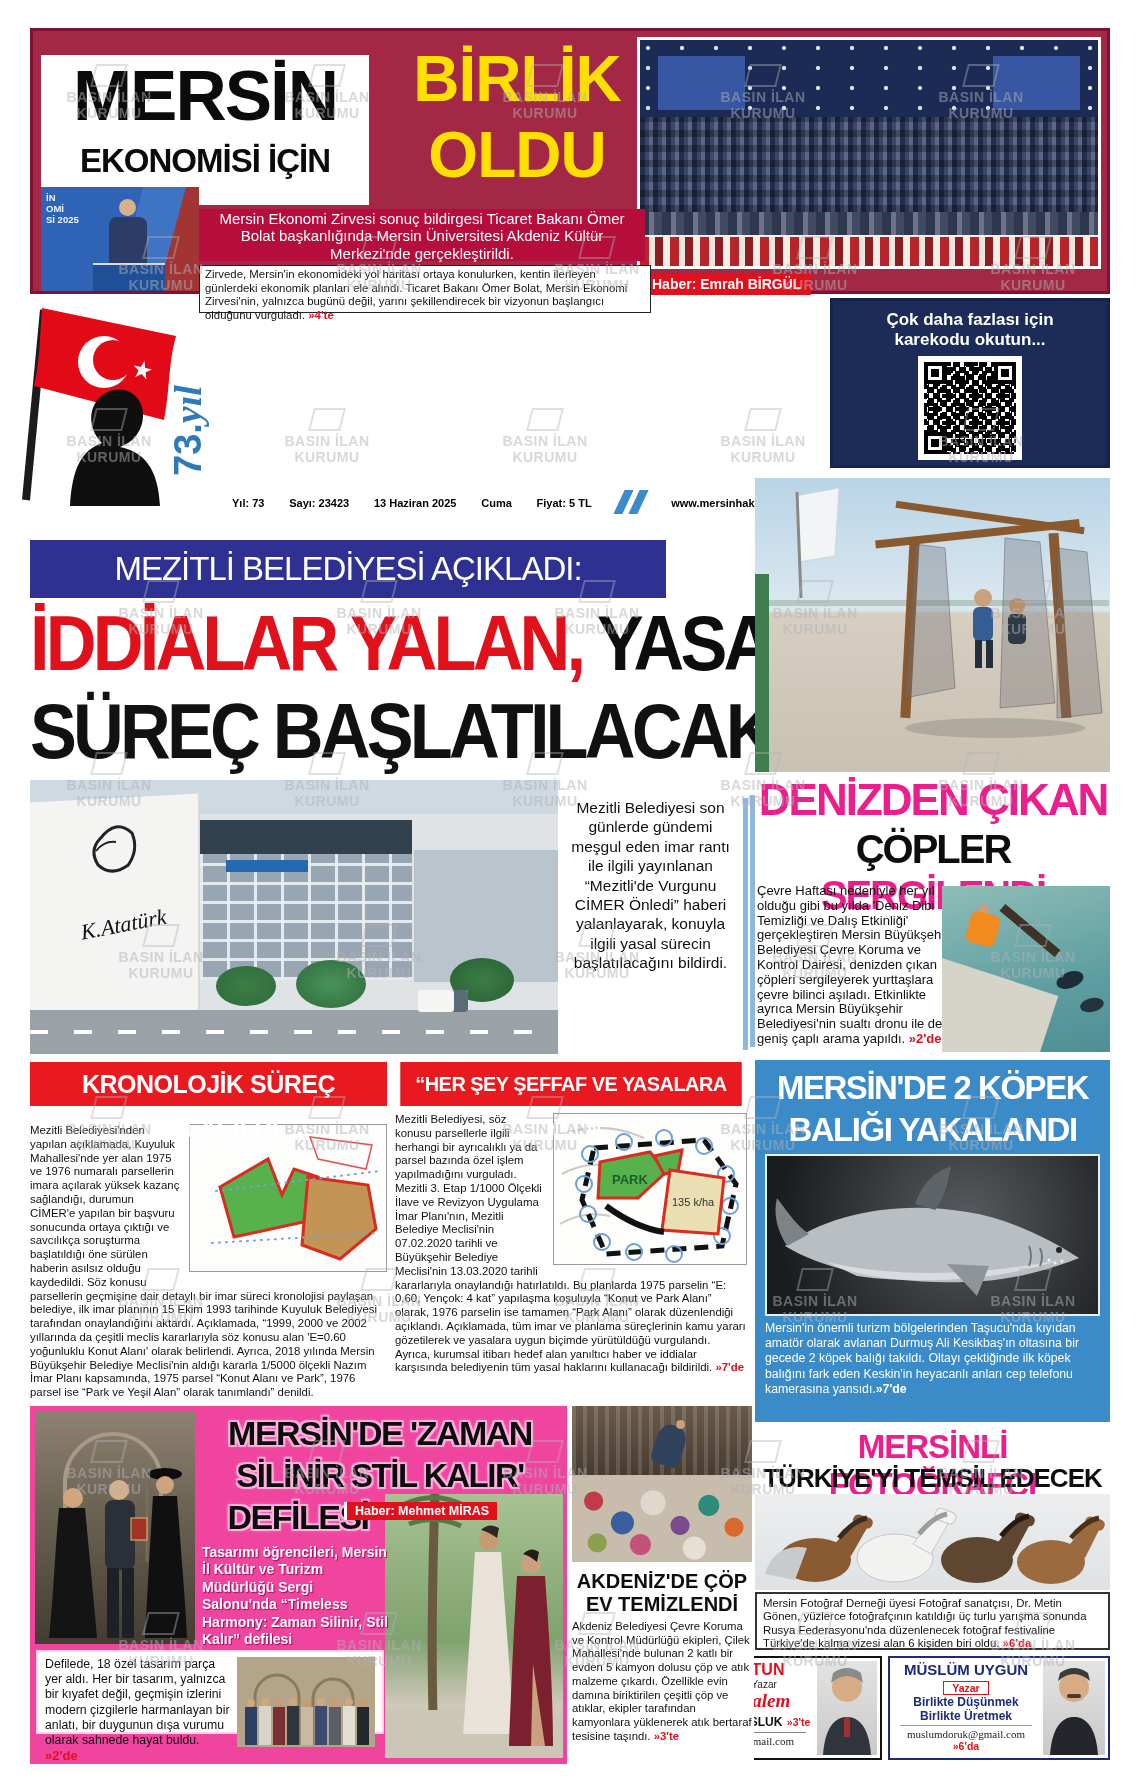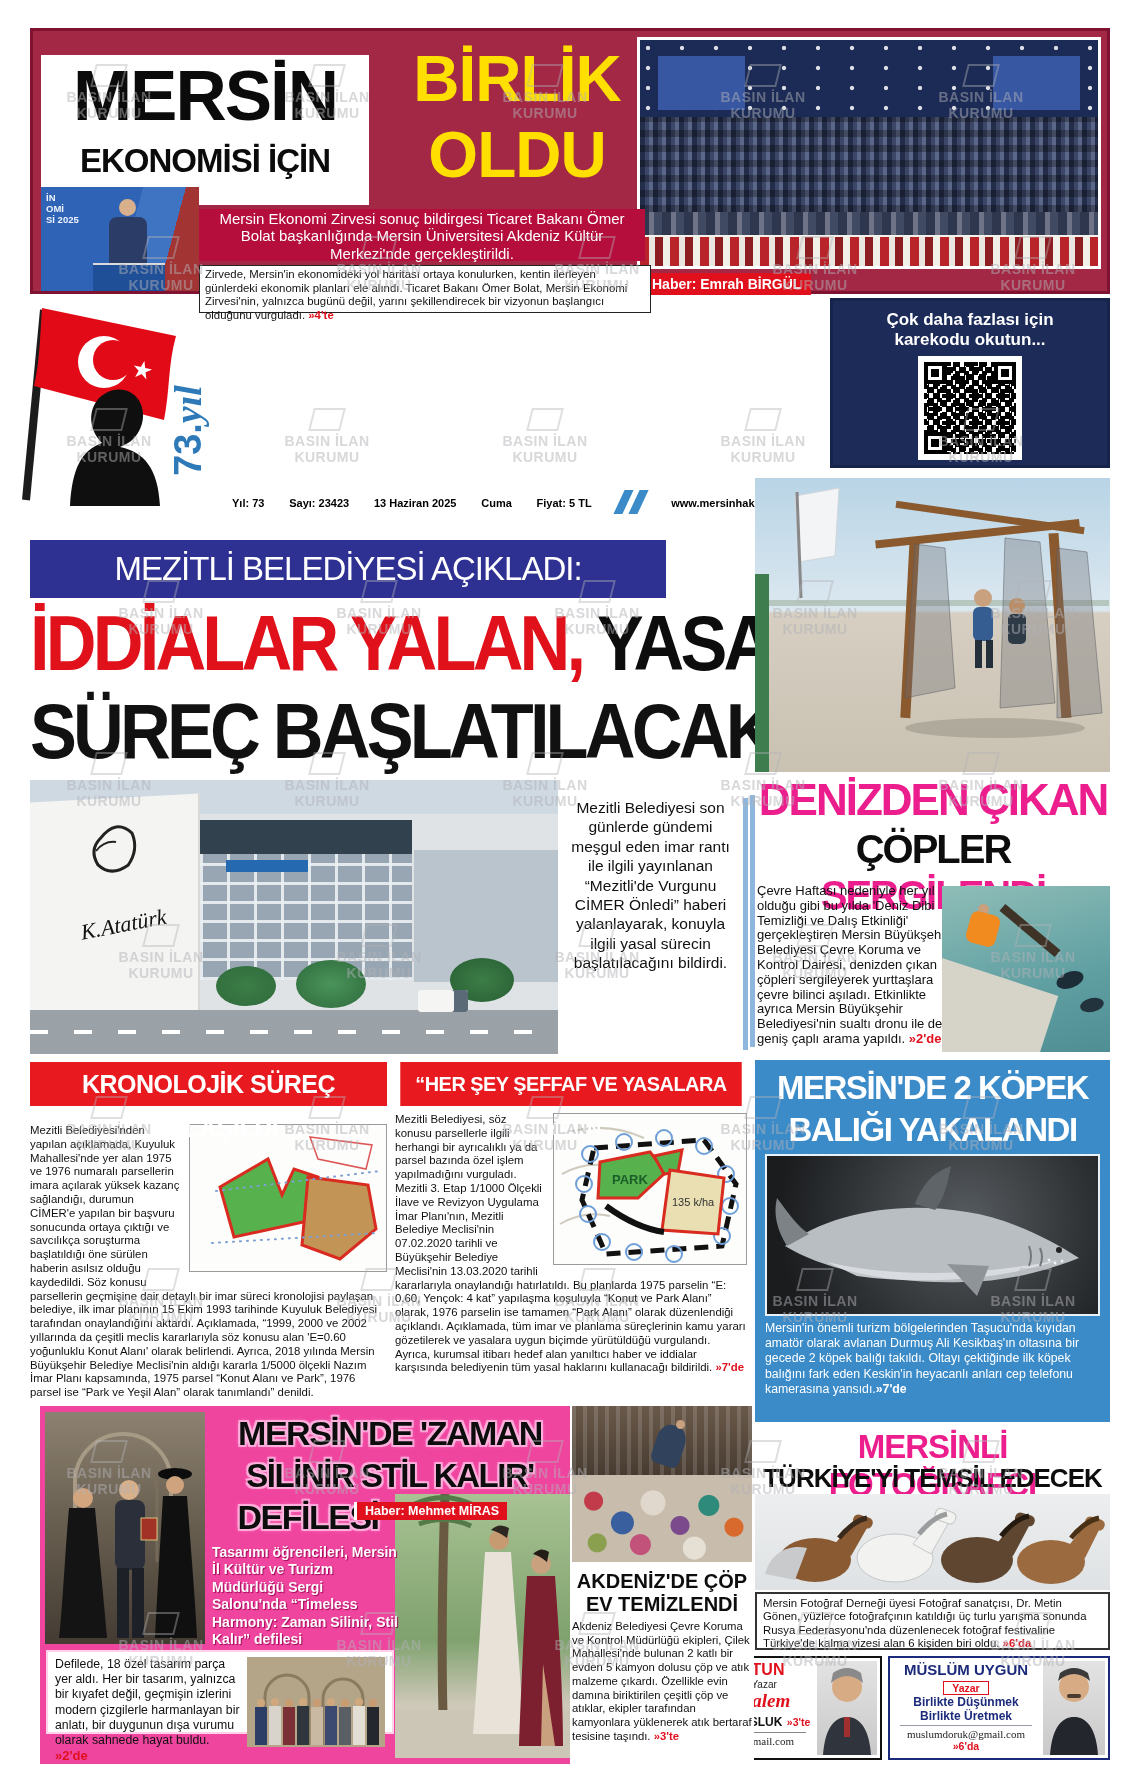--- a/index.html
+++ b/index.html
@@ -420,21 +420,21 @@
       <div class="col-name-b">MÜSLÜM UYGUN</div>
       <div class="rolechip">Yazar</div>
       <div class="col-piece-b pre">Birlikte Düşünmek
 Birlikte Üretmek</div>
       <div style="border-top:1px solid #99a;margin:2px 6px;"></div>
       <div class="col-mail">muslumdoruk@gmail.com</div>
       <div class="ref" style="font-size:10.5px;">»6'da</div>
     </div>
   </div>
 
-  <section class="abs defile" style="left:40px;top:1406px;width:537px;height:358px;">
+  <section class="abs defile" style="left:30px;top:1406px;width:537px;height:358px;">
     <div class="abs photo fash" style="left:5px;top:6px;width:160px;height:232px;">
       <svg width="160" height="232" viewBox="0 0 160 232">
         <path d="M30,150 L30,70 A48,48 0 0 1 126,70 L126,150" fill="none" stroke="#a79b86" stroke-width="4"></path>
         <path d="M44,150 L44,78 A34,34 0 0 1 112,78 L112,150" fill="none" stroke="#7d7260" stroke-width="3" opacity=".7"></path>
         <circle cx="38" cy="86" r="10" fill="#d2a57f"></circle>
         <path d="M24,96 C20,140 18,190 14,226 L62,226 C58,180 54,140 50,96 Z" fill="#141414"></path>
         <circle cx="84" cy="78" r="10" fill="#d8b08a"></circle>
         <rect x="70" y="88" width="30" height="70" rx="8" fill="#2a2f3a"></rect>
         <rect x="72" y="156" width="12" height="70" fill="#1d2026"></rect>
         <rect x="87" y="156" width="12" height="70" fill="#1d2026"></rect>

